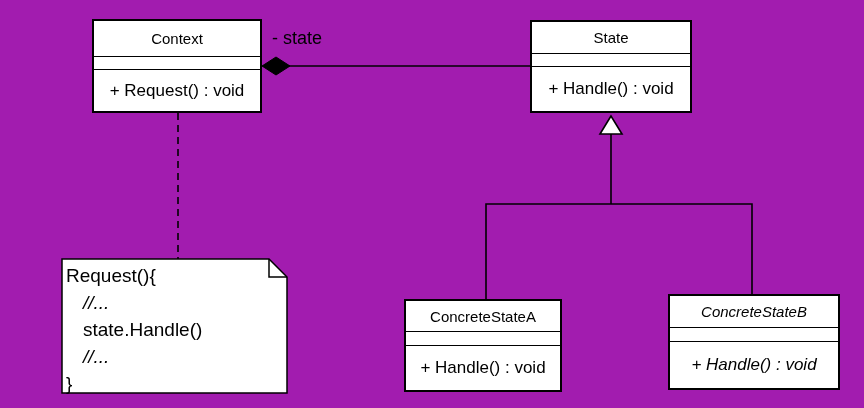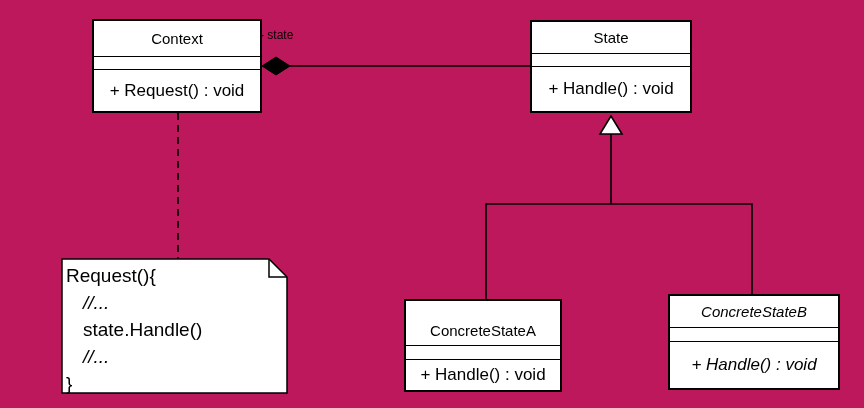--- a/index.html
+++ b/index.html
@@ -5,21 +5,21 @@
   html, body {
     margin: 0;
     padding: 0;
     background: #ffffff;
     font-family: "Liberation Sans", sans-serif;
   }
   .canvas {
     position: relative;
     width: 864px;
     height: 408px;
-    background: #be185d;
+    background: #a21caf;
     overflow: hidden;
   }
   .connector-layer {
     position: absolute;
     left: 0;
     top: 0;
     width: 864px;
     height: 408px;
   }
   .uml-class {
@@ -46,23 +46,23 @@
   .uml-methods {
     flex: 1;
     display: flex;
     align-items: center;
     justify-content: center;
     font-size: 17px;
     white-space: nowrap;
   }
   .assoc-label {
     position: absolute;
-    left: 260px;
+    left: 272px;
     top: 28px;
-    font-size: 12px;
+    font-size: 18px;
     color: #000000;
     white-space: nowrap;
   }
   .note-text {
     position: absolute;
     left: 66px;
     top: 262px;
     width: 215px;
     font-size: 19px;
     color: #000000;
@@ -102,21 +102,21 @@
 
   <div class="assoc-label">- state</div>
 
   <div class="uml-class" style="left:530px; top:20px; width:162px; height:93px;">
     <div class="uml-title" style="height:32px;">State</div>
     <div class="uml-attrs" style="height:13px;"></div>
     <div class="uml-methods">+ Handle() : void</div>
   </div>
 
   <div class="uml-class" style="left:404px; top:299px; width:158px; height:93px;">
-    <div class="uml-title" style="height:31px;margin-top:14px;">ConcreteStateA</div>
+    <div class="uml-title" style="height:31px;">ConcreteStateA</div>
     <div class="uml-attrs" style="height:14px;"></div>
     <div class="uml-methods">+ Handle() : void</div>
   </div>
 
   <div class="uml-class" style="left:668px; top:294px; width:172px; height:96px;font-style:italic;">
     <div class="uml-title" style="height:32px;">ConcreteStateB</div>
     <div class="uml-attrs" style="height:14px;"></div>
     <div class="uml-methods">+ Handle() : void</div>
   </div>
 

